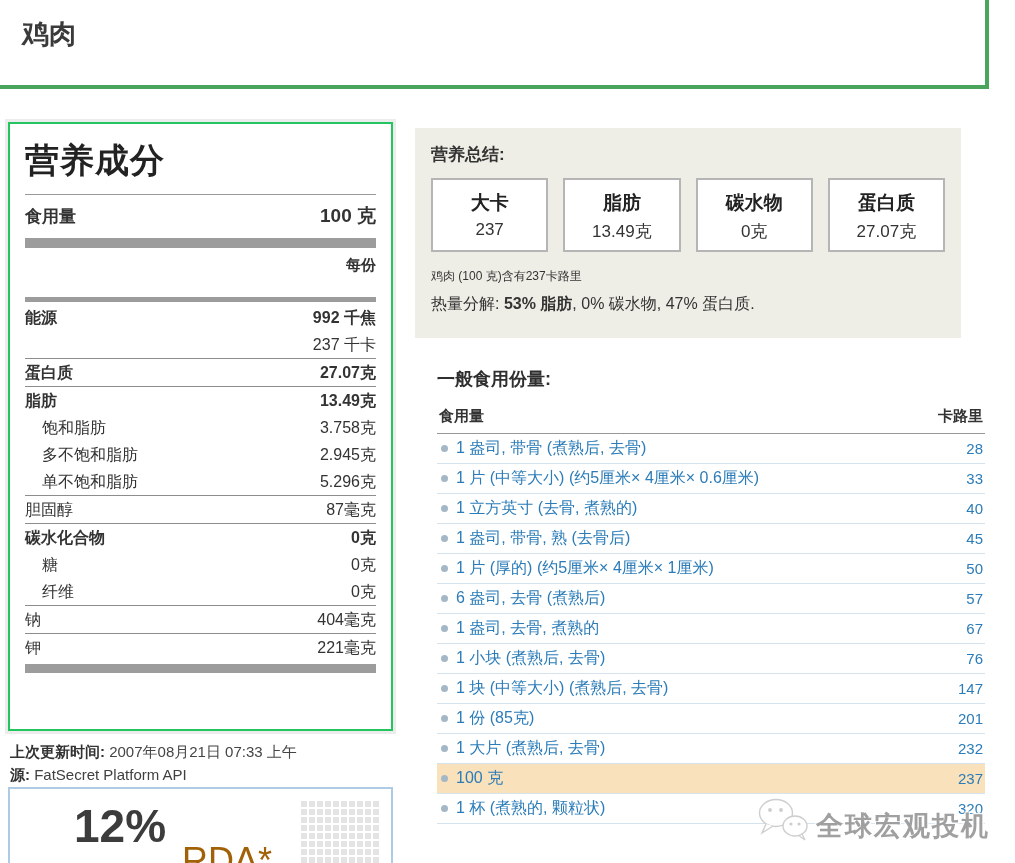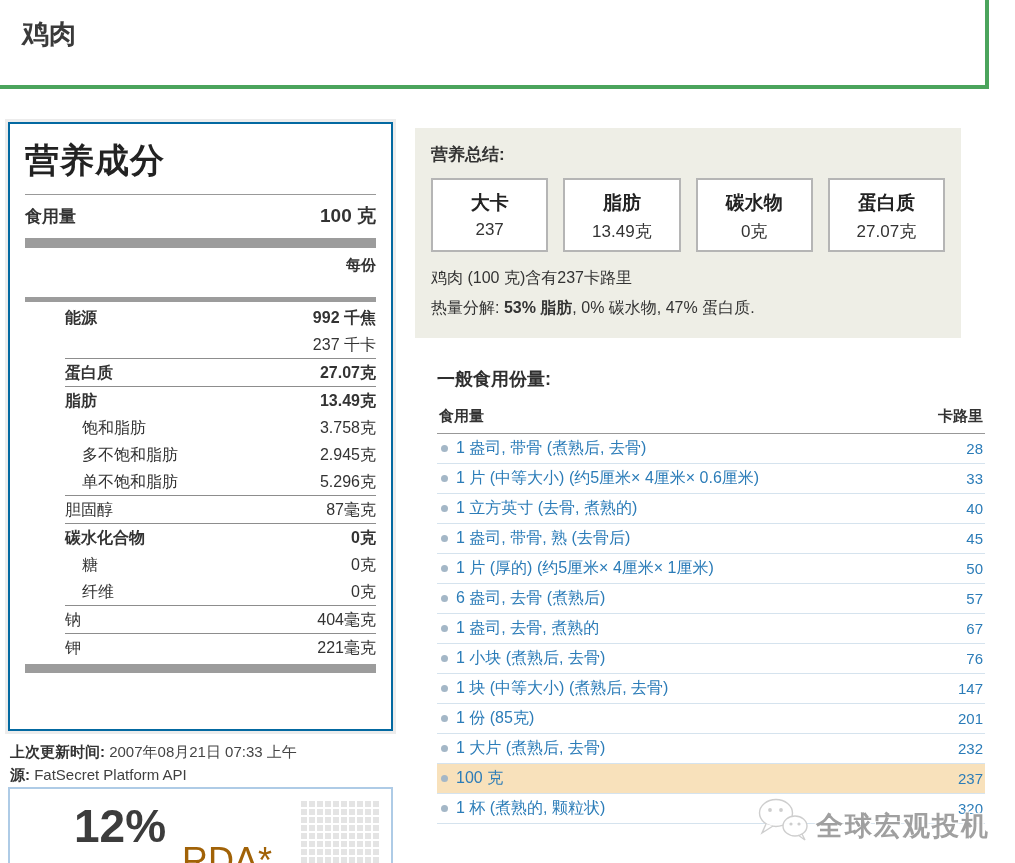--- a/index.html
+++ b/index.html
@@ -15,33 +15,33 @@
     position:absolute; top:-15px; left:-15px; width:1004px; height:104px;
     border:4px solid #4ba45c; background:#fff;
   }
   .page-title {
     position:absolute; top:27px; left:33px; font-size:27px; font-weight:bold; color:#3a3a3a;
   }
 
   
   .nut-panel {
     position:absolute; left:8px; top:122px; width:385px; height:609px;
-    background:#fff; border:2px solid #0369a1; box-shadow:0 0 0 3px #ececec;
+    background:#fff; border:2px solid #22c55e; box-shadow:0 0 0 3px #ececec;
     padding:12px 15px 0 15px;
   }
   .nut-title { font-size:34px; font-weight:bold; color:#222; letter-spacing:1px; margin:2px 0 10px 0; }
   .nut-hr { border:none; border-top:1px solid #999; margin:0 0 8px 0; }
   .serving-row { display:flex; justify-content:space-between; align-items:baseline; margin-bottom:9px; }
   .serving-label { font-size:17px; font-weight:bold; }
   .serving-value { font-size:19px; font-weight:bold; }
   .nut-bar { height:10px; background:#9c9c9c; margin:2px 0 8px 0; }
   .per-serving { text-align:right; font-size:15px; font-weight:bold; margin-bottom:22px; }
   .nut-bar-thin { height:5px; background:#9c9c9c; margin-bottom:2px; }
   .nrow { display:flex; justify-content:space-between; align-items:baseline;
-          font-size:16px; line-height:27px; min-height:27px;margin-left:40px; }
+          font-size:16px; line-height:27px; min-height:27px; }
   .nrow.sep { border-top:1px solid #8d8d8d; }
   .nrow.bold .nlabel, .nrow.bold .nvalue { font-weight:bold; }
   .nrow.indent .nlabel { padding-left:17px; }
   .nut-bar-bottom { height:9px; background:#9c9c9c; margin-top:3px; }
 
   
   .update-block { position:absolute; left:10px; top:740px; font-size:15px; line-height:23px; color:#444; }
   .update-block b { color:#333; }
   .src-link { color:#404040; }
 
@@ -67,21 +67,21 @@
     background:#eeeee6; padding:15px 16px;
   }
   .summary-title { font-size:17px; font-weight:bold; color:#333; }
   .summary-cards { display:flex; gap:15px; margin-top:12px; }
   .sum-card {
     width:119px; height:74px; background:#fff; border:2px solid #b5b5b5;
     text-align:center; padding-top:10px;
   }
   .sum-card .lbl { font-size:19px; font-weight:bold; color:#222; }
   .sum-card .val { font-size:17px; color:#333; margin-top:4px; }
-  .summary-line1 { margin-top:16px; font-size:16px; color:#333; }
+  .summary-line1 { margin-top:16px; font-size:12px; color:#333; }
   .summary-line2 { margin-top:9px; font-size:16px; color:#333; }
   .summary-line2 .b { font-weight:bold; }
 
   
   .servings { position:absolute; left:437px; top:367px; width:548px; }
   .servings-title { font-size:18px; font-weight:bold; color:#2f2f2f; }
   .tbl-head {
     display:flex; justify-content:space-between; align-items:flex-end;
     margin-top:16px; padding:0 2px 7px 2px; border-bottom:1px solid #989898;
     font-size:15px; font-weight:bold; color:#333;

